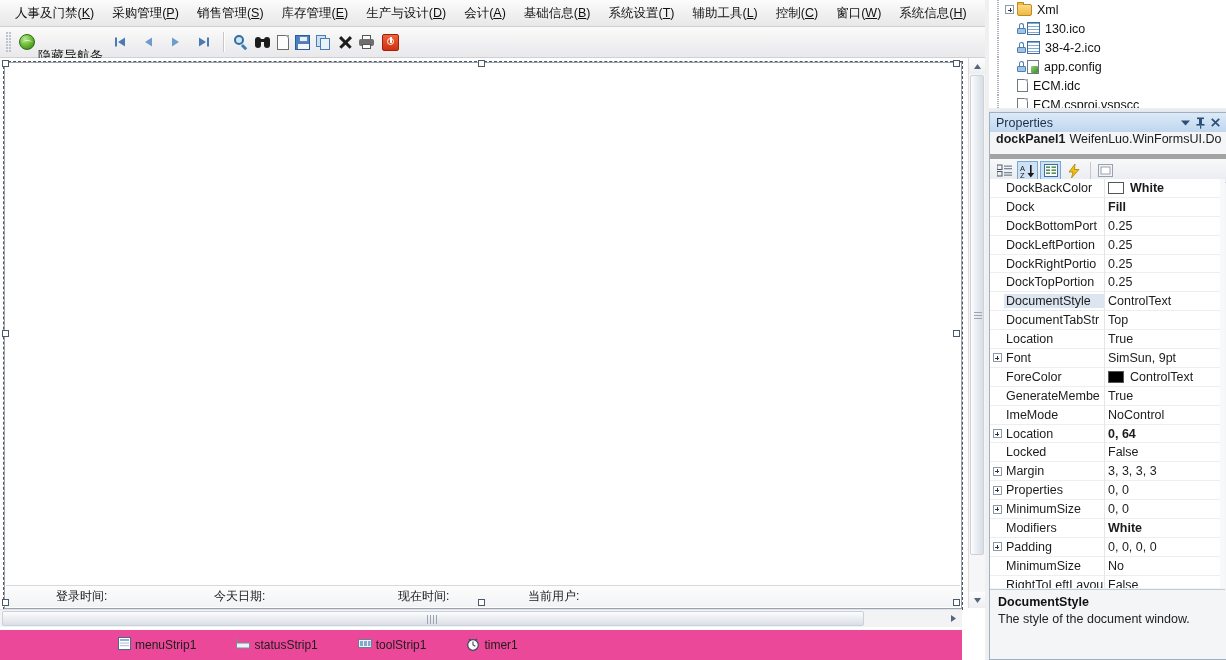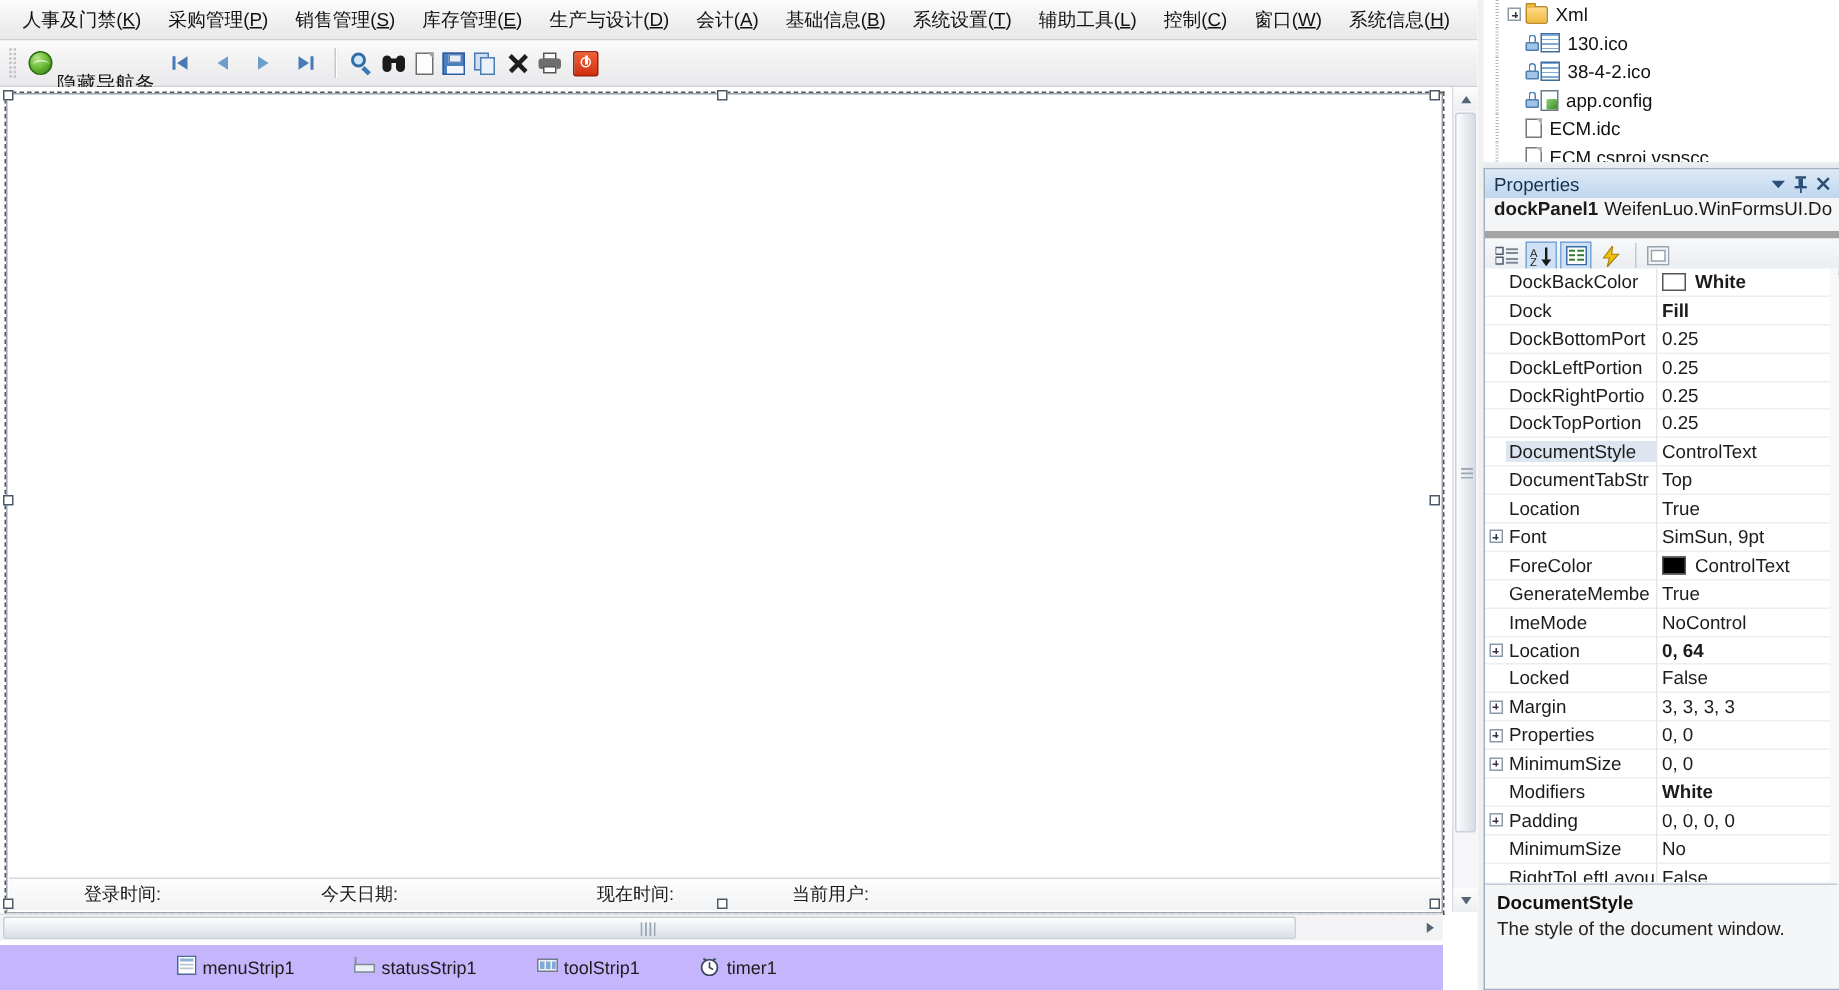--- a/index.html
+++ b/index.html
@@ -305,21 +305,21 @@
   }
   .hscroll .btn-right {
     position: absolute; right: 0; top: 0; width: 17px; height: 17px;
     display: flex; align-items: center; justify-content: center;
   }
 
   
   .tray {
     position: absolute; left: 0; top: 630px;
     width: 962px; height: 30px;
-    background: #c4b5fd;
+    background: #ec4899;
     display: flex; align-items: center;
     padding-left: 118px;
     box-sizing: border-box;
   }
   .tray-item {
     display: flex; align-items: center;
     margin-right: 40px;
     font-size: 12px; color: #1c1c1c;
     white-space: nowrap;
   }

